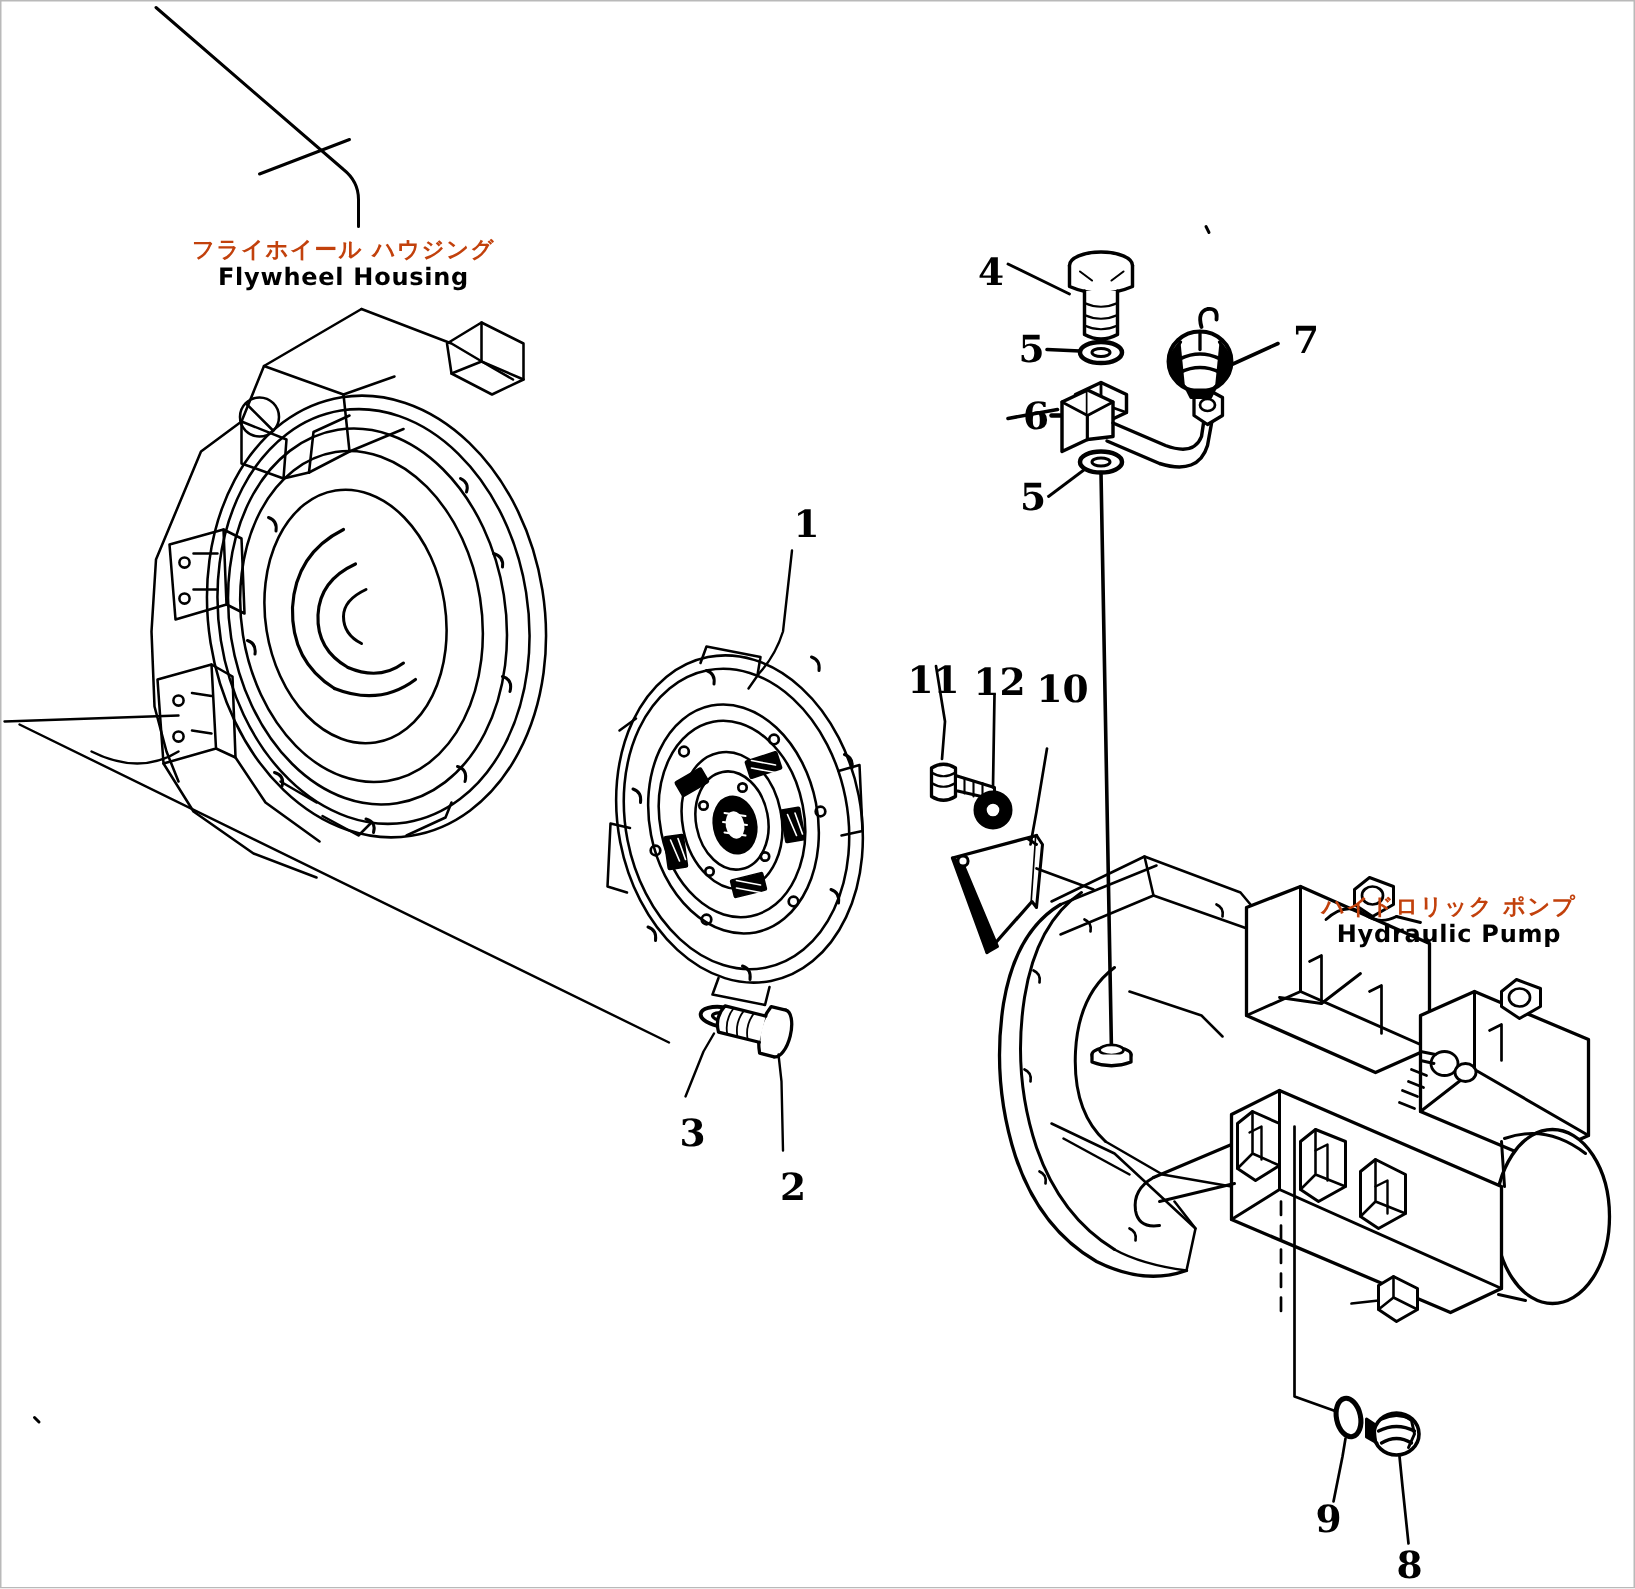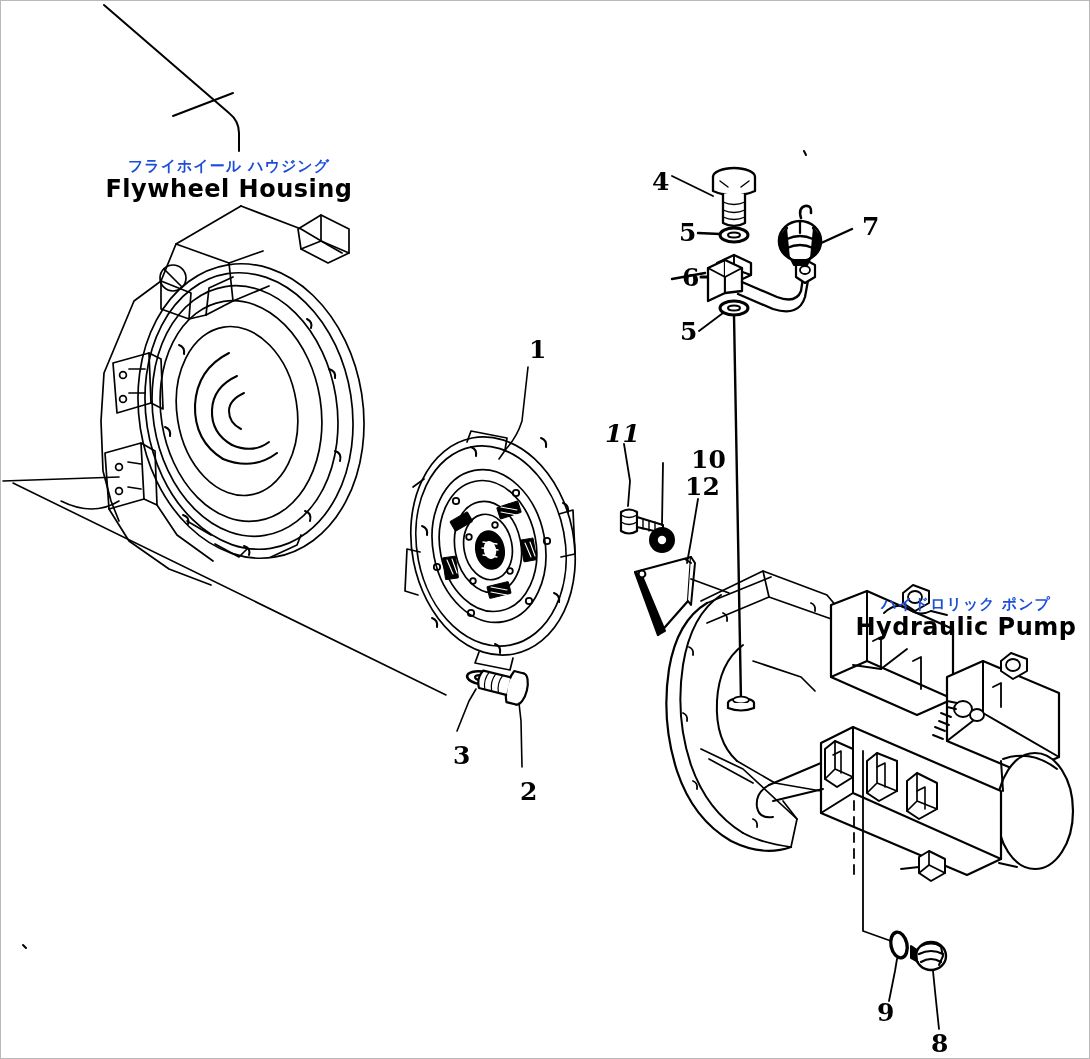--- a/index.html
+++ b/index.html
@@ -9,26 +9,26 @@
     width:1090px;height:1059px;
     background:#ffffff;
     border:1px solid #b9b9b9;
     box-sizing:border-box;
     overflow:hidden;
   }
   #art{position:absolute;left:0;top:0;width:1090px;height:1059px;}
   .lbl{position:absolute;text-align:center;line-height:1;user-select:none;}
   .lbl .jp{
     font-family:"DejaVu Sans","Liberation Sans",sans-serif;
-    font-size:15px;font-weight:700;letter-spacing:1px;color:#1d4ed8;
+    font-size:15px;font-weight:700;letter-spacing:1px;color:#c2410c;
     display:block;white-space:nowrap;
   }
   .lbl .en{
     font-family:"DejaVu Sans","Liberation Sans",sans-serif;
-    font-size:24px;font-weight:700;letter-spacing:0.5px;color:#000;
+    font-size:16px;font-weight:700;letter-spacing:0.5px;color:#000;
     display:block;white-space:nowrap;margin-top:3px;
   }
   .cal{
     position:absolute;
     font-family:"DejaVu Serif","Liberation Serif",serif;
     font-size:25px;font-weight:700;color:#000;
     line-height:1;user-select:none;white-space:nowrap;
   }
 </style>
 </head>
@@ -406,16 +406,16 @@
   <div class="cal" style="left:519px;top:778px;">2</div>
   <div class="cal" style="left:452px;top:742px;">3</div>
   <div class="cal" style="left:651px;top:168px;">4</div>
   <div class="cal" style="left:678px;top:219px;">5</div>
   <div class="cal" style="left:681px;top:264px;">6</div>
   <div class="cal" style="left:679px;top:318px;">5</div>
   <div class="cal" style="left:861px;top:213px;">7</div>
   <div class="cal" style="left:930px;top:1030px;">8</div>
   <div class="cal" style="left:876px;top:999px;">9</div>
   <div class="cal" style="left:690px;top:446px;">10</div>
-  <div class="cal" style="left:604px;top:420px;font-style:italic;">11</div>
-  <div class="cal" style="left:684px;top:441px;margin-top:32px;">12</div>
+  <div class="cal" style="left:604px;top:440px;">11</div>
+  <div class="cal" style="left:648px;top:441px;">12</div>
 
 </div>
 
 </body></html>

